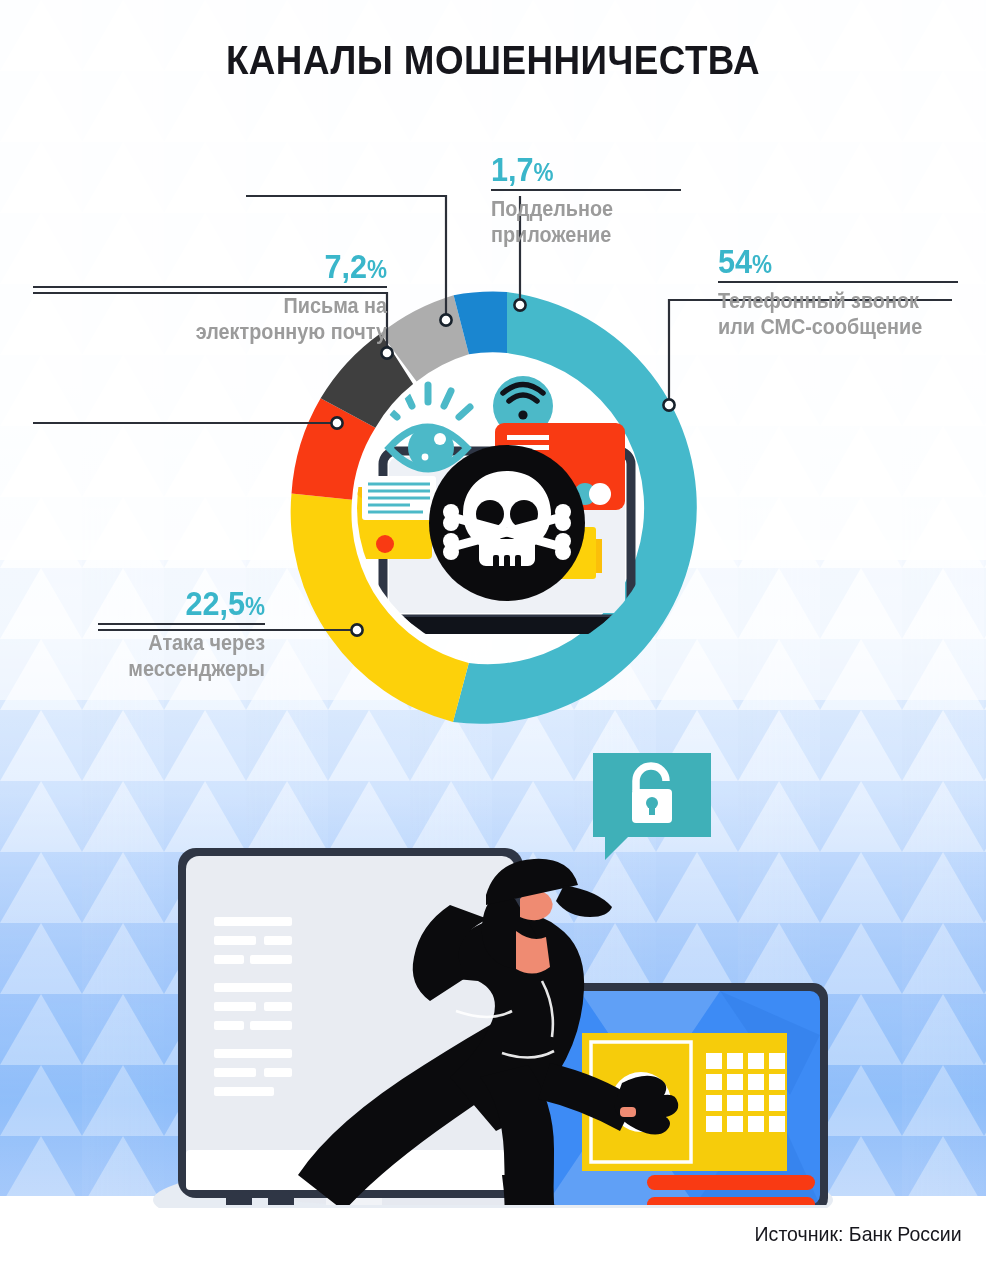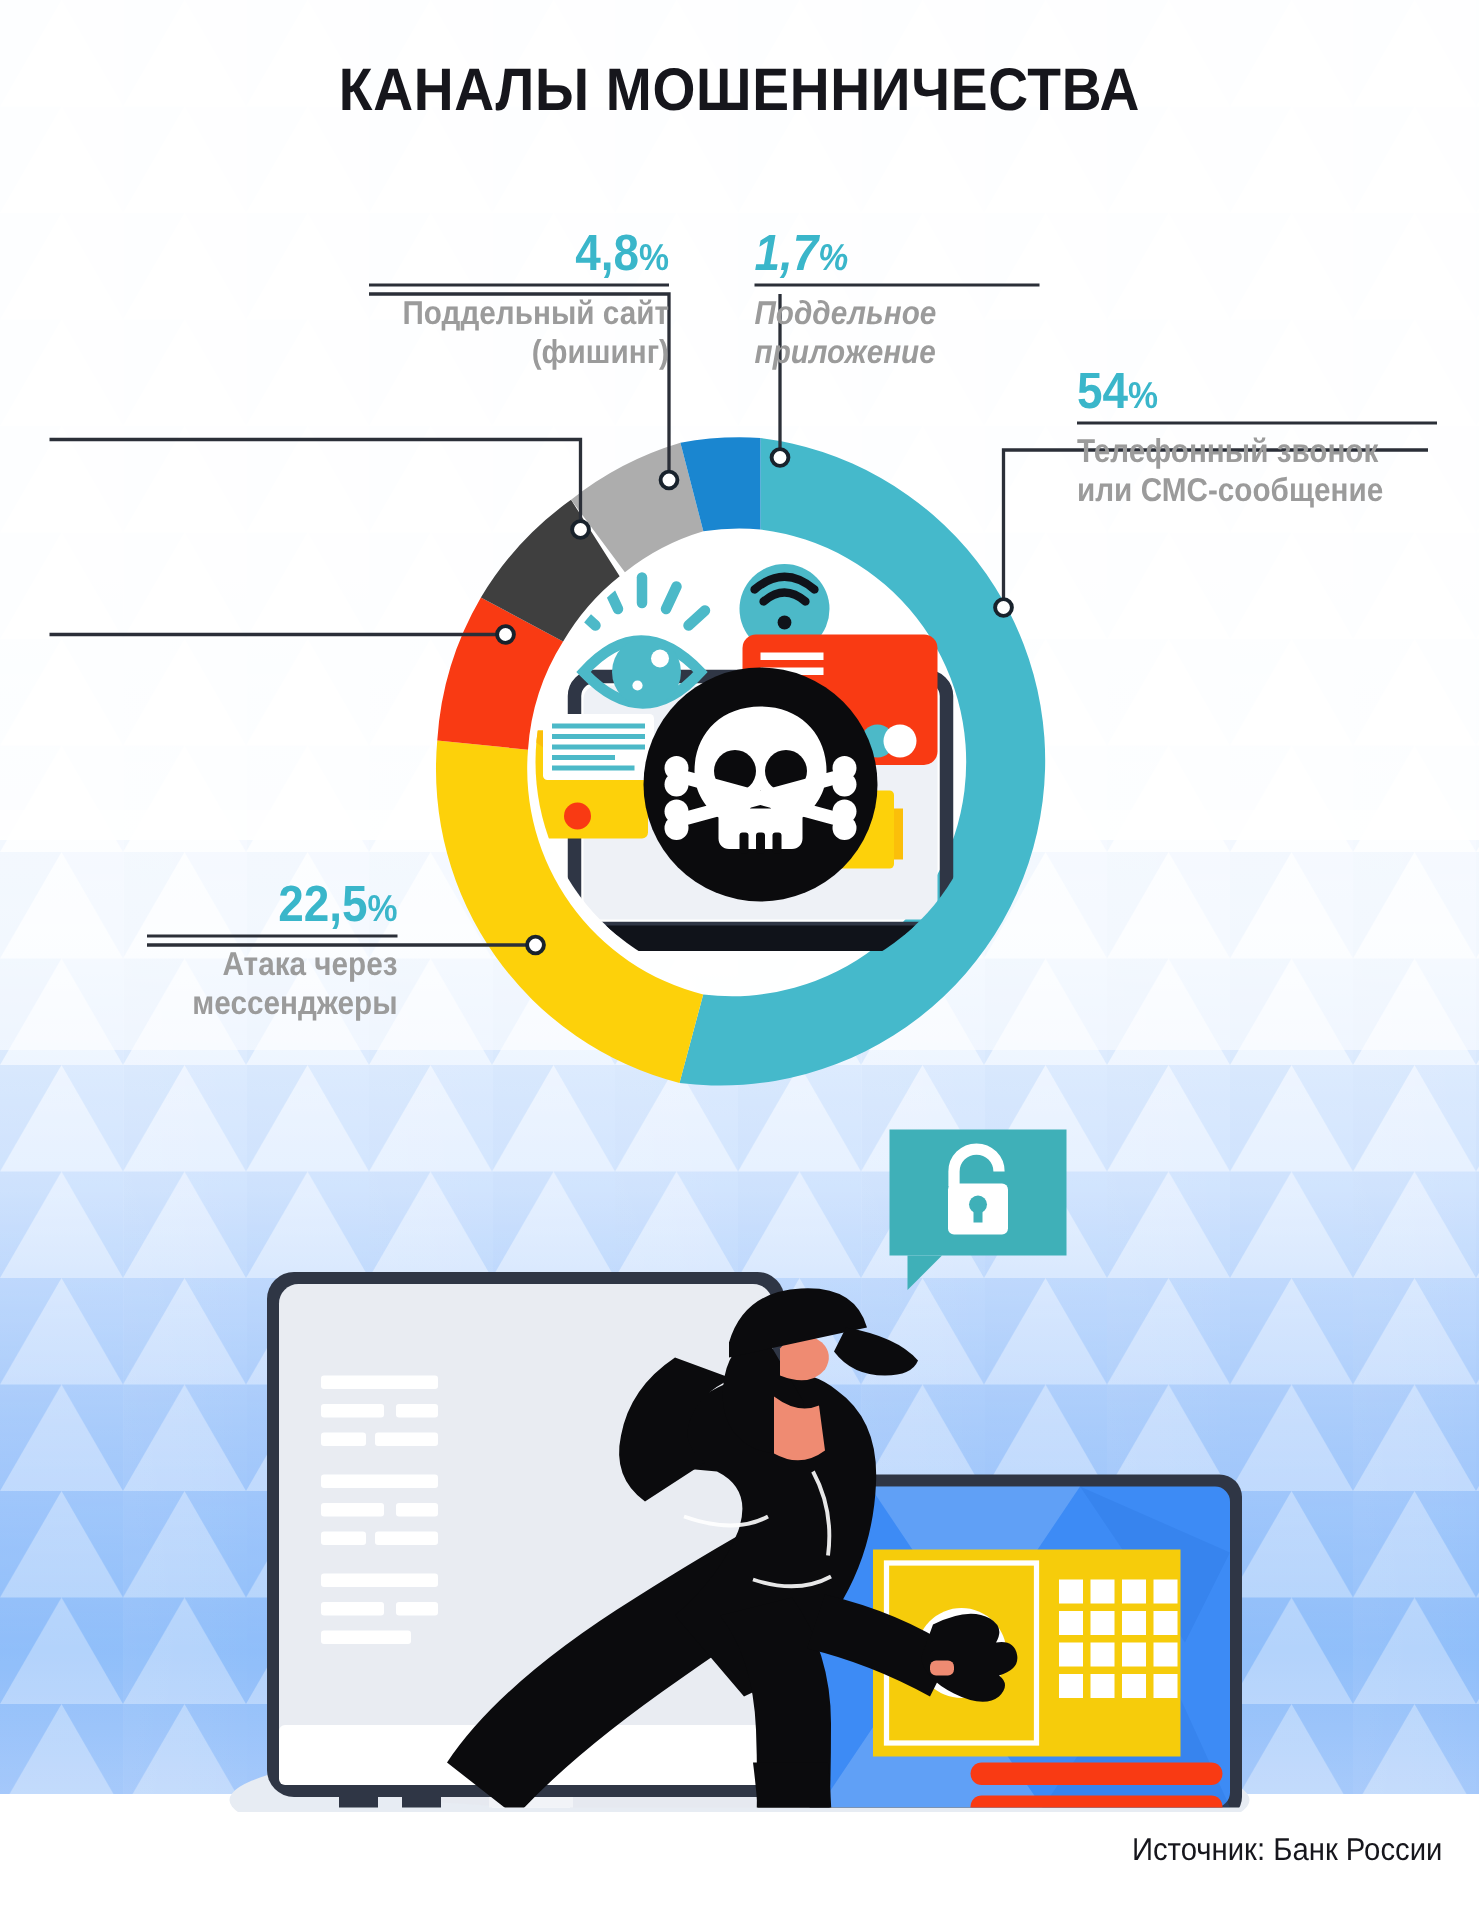--- a/index.html
+++ b/index.html
@@ -265,34 +265,34 @@
     <g fill="#ffffff" stroke="#18222c" stroke-width="2.6">
       <circle cx="446" cy="320" r="5.6"></circle>
       <circle cx="520" cy="305" r="5.6"></circle>
       <circle cx="387" cy="353" r="5.6"></circle>
       <circle cx="669" cy="405" r="5.6"></circle>
       <circle cx="337" cy="423" r="5.6"></circle>
       <circle cx="357" cy="630" r="5.6"></circle>
     </g>
   </svg>
 
-  <div class="callout co-left" style="left:246px;top:152px;width:200px;">
-    <div class="pct"><span>4,8</span><span class="sm">%</span></div>
-    <div class="rule"></div>
-    <div class="lbl">Поддельный сайт</div>
-    <div class="lbl">(фишинг)</div>
-  </div>
-
-  <div class="callout co-right" style="left:503px;top:152px;width:190px;font-style:italic;">
+
+  <div class="callout co-right" style="left:491px;top:152px;width:190px;">
     <div class="pct"><span>1,7</span><span class="sm">%</span></div>
     <div class="rule"></div>
     <div class="lbl">Поддельное</div>
     <div class="lbl">приложение</div>
   </div>
 
+  <div class="callout co-left" style="left:33px;top:249px;width:354px;">
+    <div class="pct"><span>7,2</span><span class="sm">%</span></div>
+    <div class="rule"></div>
+    <div class="lbl">Письма на</div>
+    <div class="lbl">электронную почту</div>
+  </div>
 
   <div class="callout co-right" style="left:718px;top:244px;width:240px;">
     <div class="pct"><span>54</span><span class="sm">%</span></div>
     <div class="rule"></div>
     <div class="lbl">Телефонный звонок</div>
     <div class="lbl">или СМС-сообщение</div>
   </div>
 
 
   <div class="callout co-left" style="left:98px;top:586px;width:167px;">

